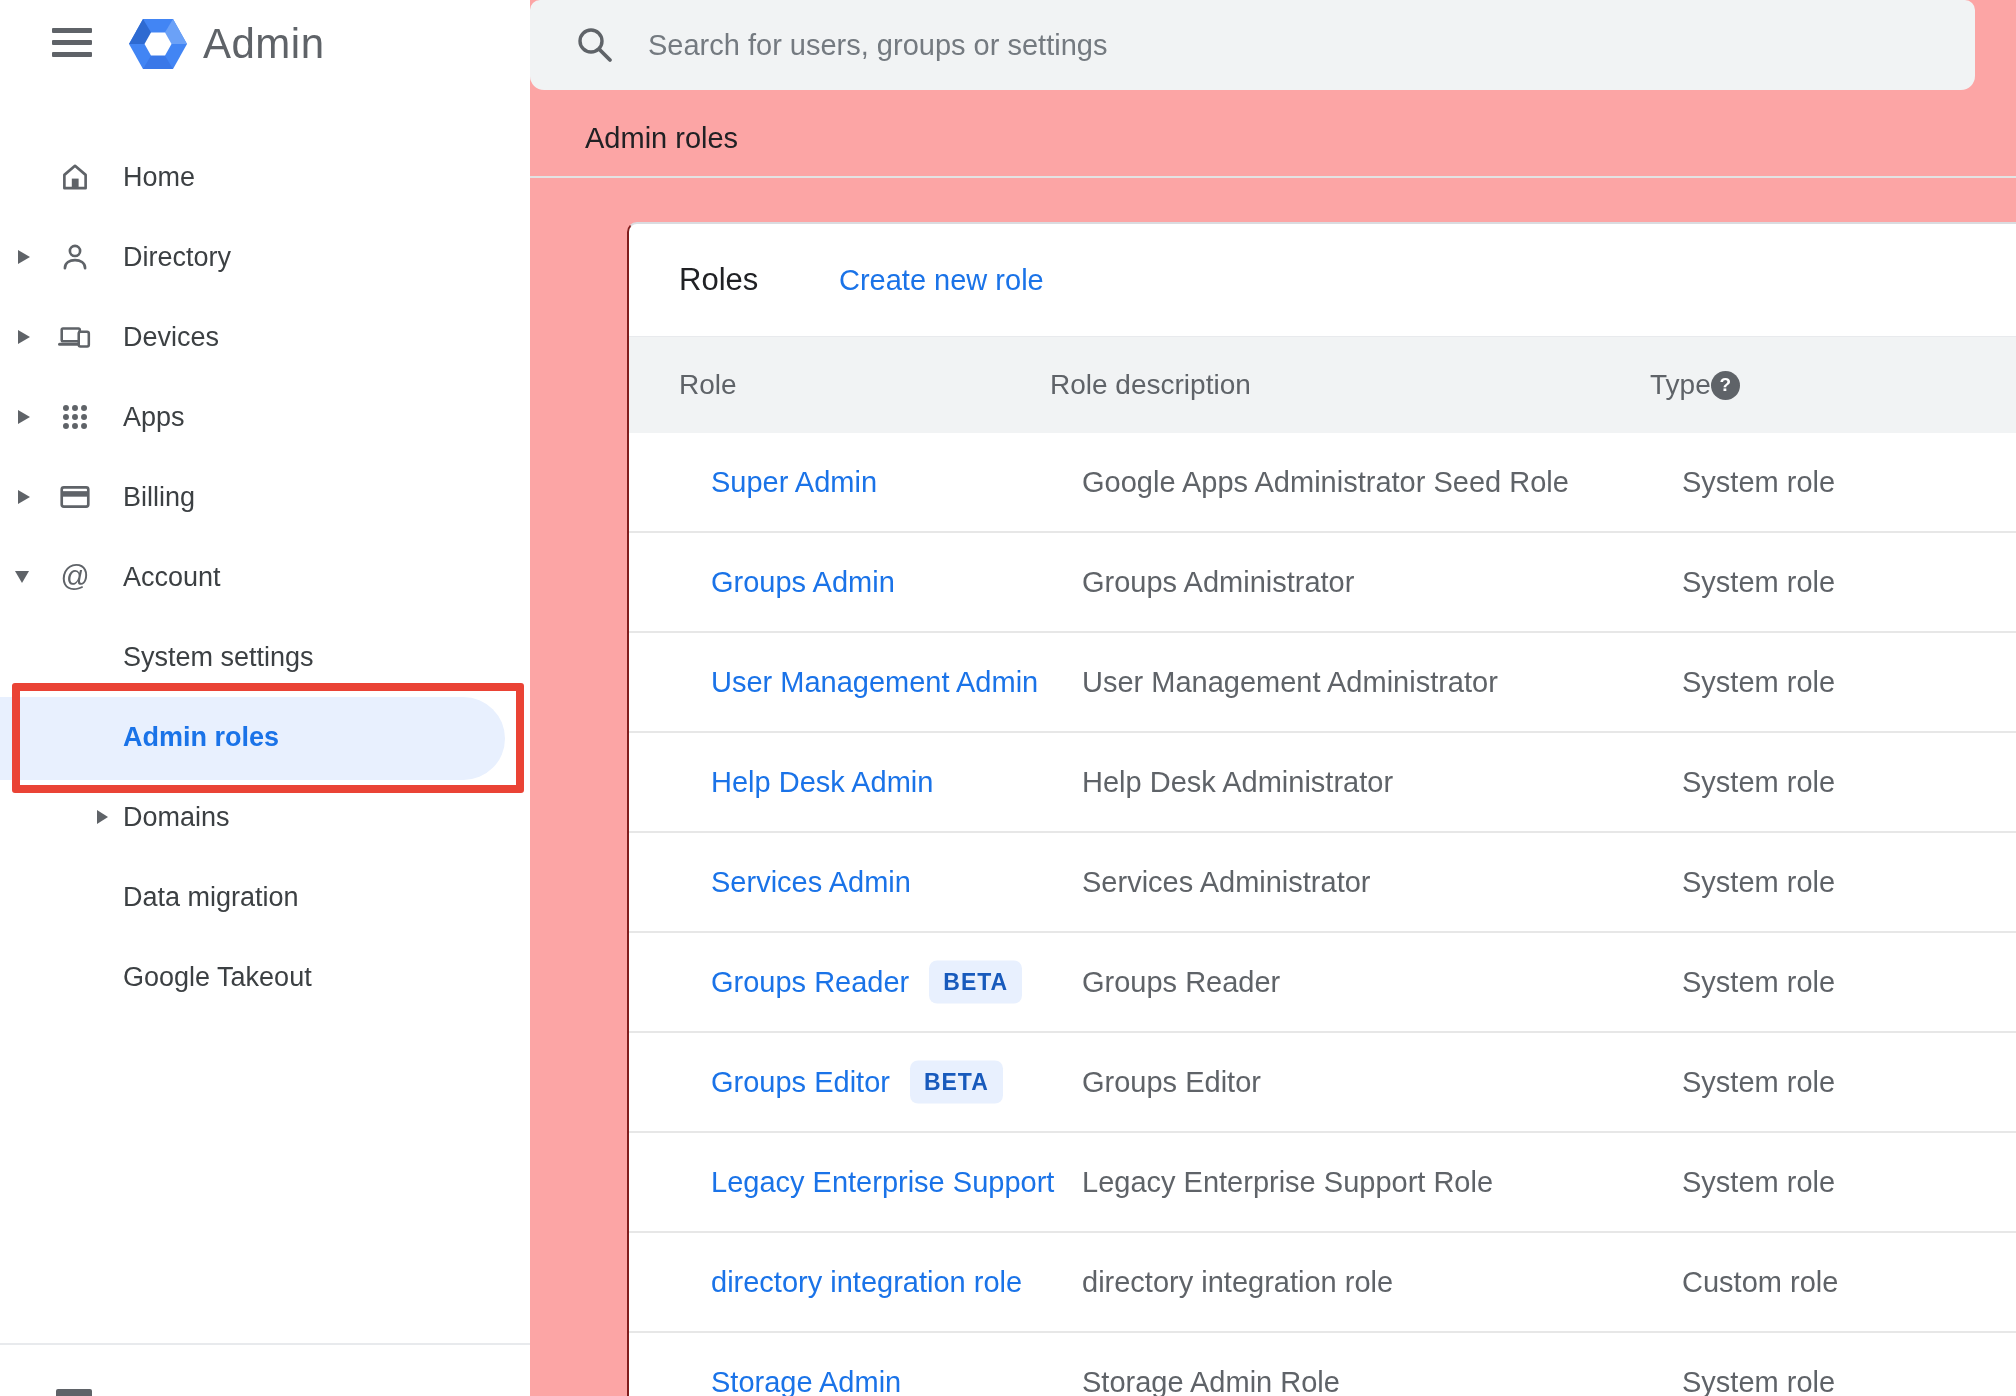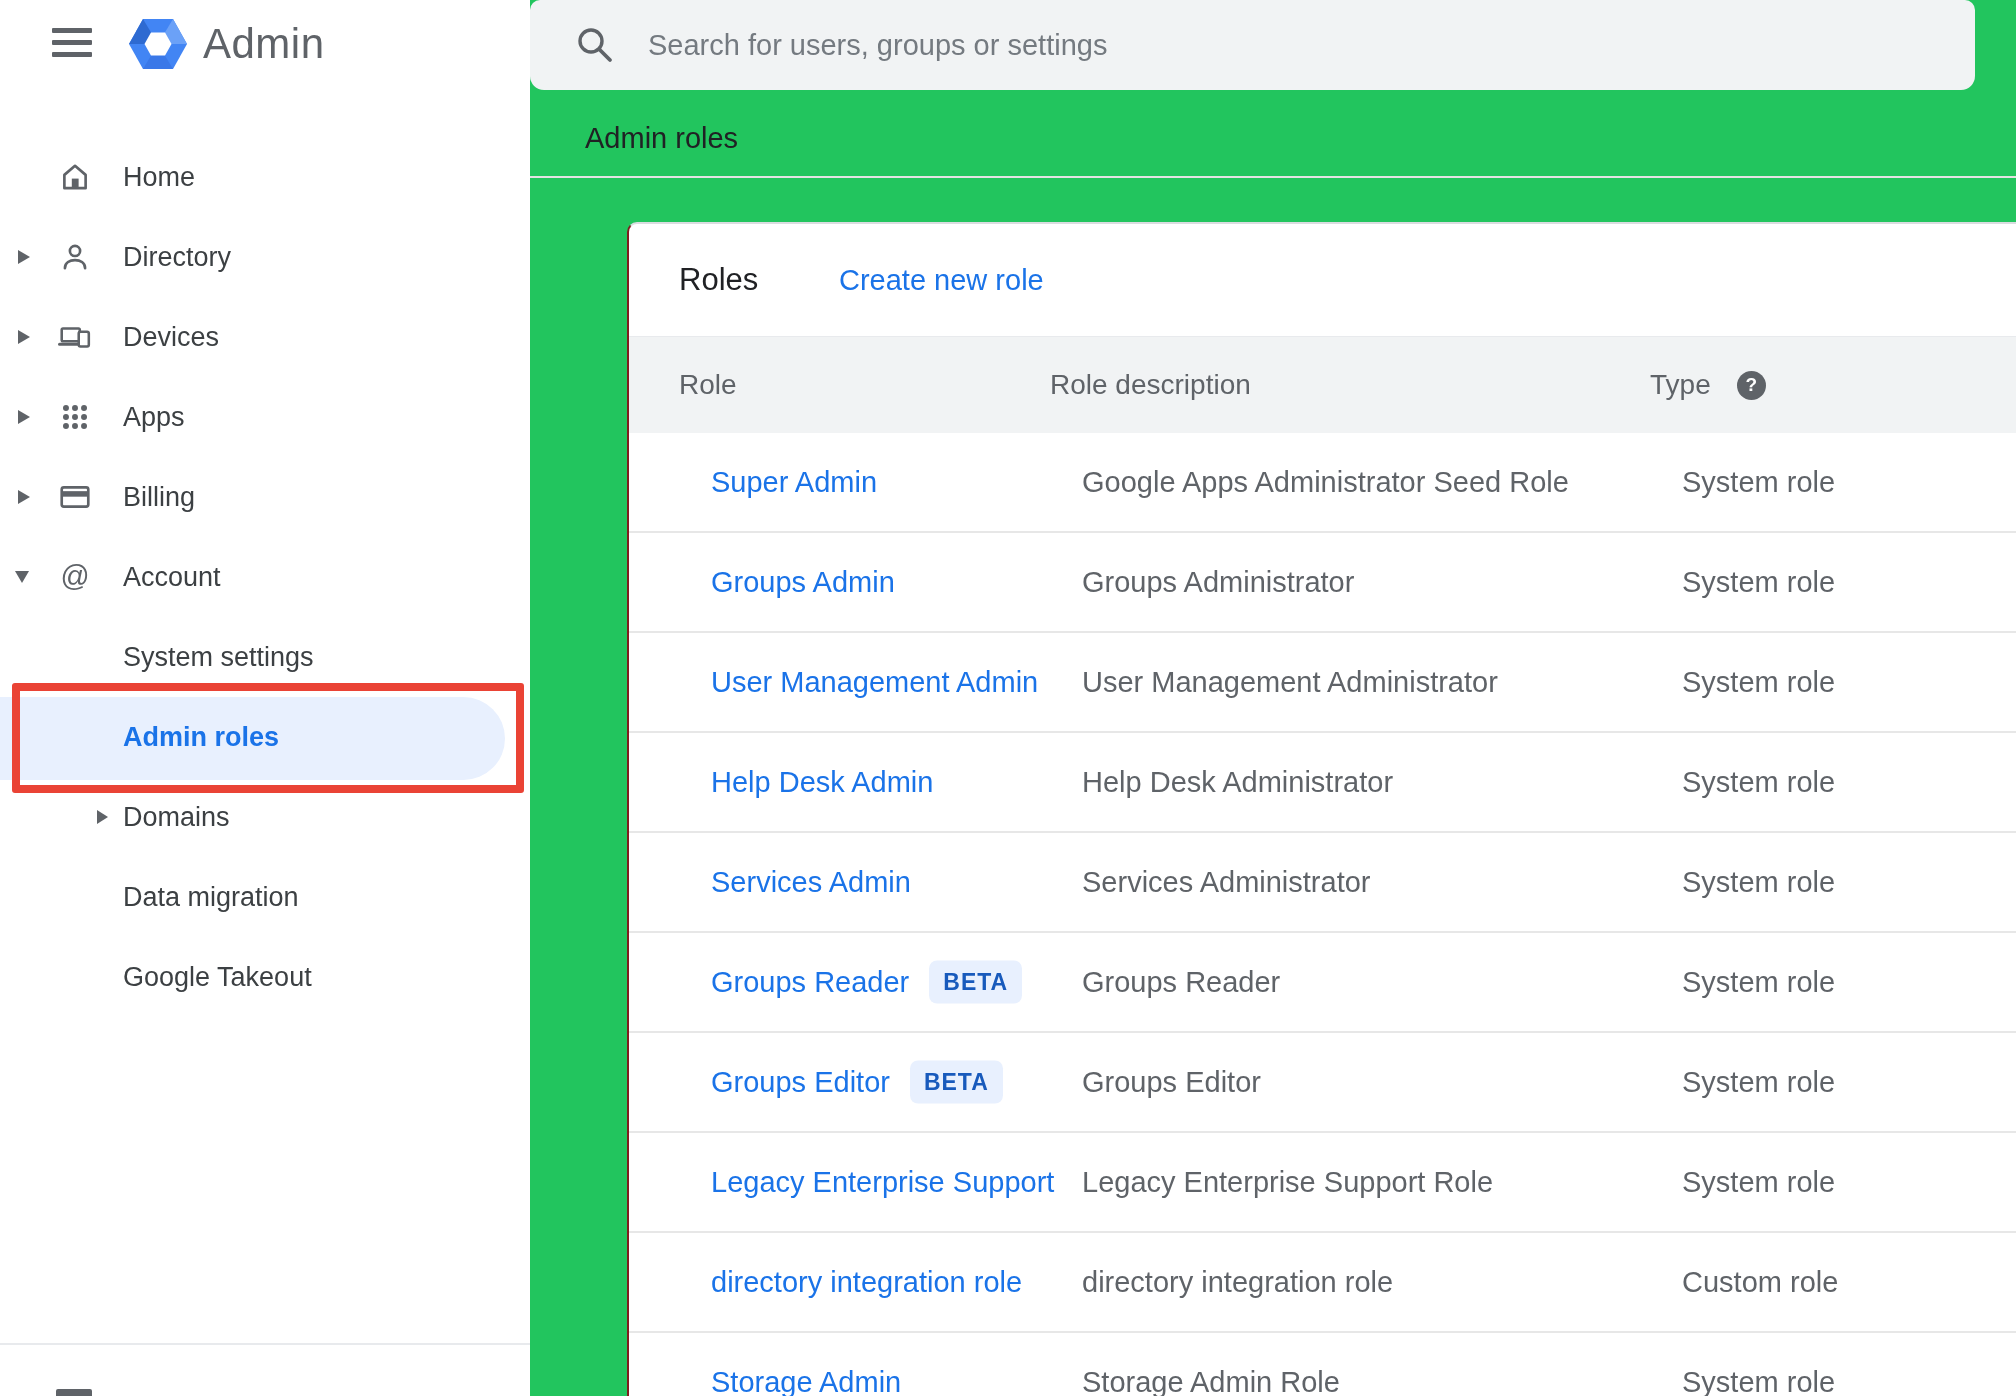--- a/index.html
+++ b/index.html
@@ -1,16 +1,16 @@
 <!DOCTYPE html>
 <html><head>
 <meta charset="utf-8">
 <style>
   html,body{margin:0;padding:0;background:#fff;}
-  .canvas{position:relative;width:2016px;height:1396px;overflow:hidden;background:#22c55e;
+  .canvas{position:relative;width:2016px;height:1396px;overflow:hidden;background:#fca5a5;
           font-family:"Liberation Sans",sans-serif;-webkit-font-smoothing:antialiased;}
 
   
   .sidebar{position:absolute;left:0;top:0;width:530px;height:1396px;background:#fff;z-index:5;}
   .brand{position:absolute;left:0;top:0;width:530px;height:92px;}
   .hamburger{position:absolute;left:52px;top:28px;width:40px;height:30px;cursor:pointer;}
   .hamburger span{display:block;height:5px;background:#5f6368;border-radius:1px;margin-bottom:7px;}
   .logo{position:absolute;left:128px;top:17px;width:60px;height:56px;}
   .brand-name{position:absolute;left:203px;top:20px;font-size:42px;color:#5f6368;letter-spacing:.5px;}
 
@@ -60,21 +60,21 @@
   .card-head{position:relative;height:112px;}
   .card-title{position:absolute;left:50px;top:50%;transform:translateY(-50%);
     font-size:31px;font-weight:500;color:#202124;}
   .create-link{position:absolute;left:210px;top:50%;transform:translateY(-50%);
     font-size:29px;color:#1a73e8;cursor:pointer;white-space:nowrap;}
 
   .thead{position:relative;height:96px;background:#f1f3f4;border-top:1px solid #e8eaed;}
   .th{position:absolute;top:50%;transform:translateY(-50%);font-size:28px;font-weight:500;color:#5f6368;}
   .col-role{left:50px;}
   .col-desc{left:421px;}
-  .col-type{left:1021px;display:flex;align-items:center;gap:26px;}
+  .col-type{left:1021px;display:flex;align-items:center;gap:0;}
   .help-icon{width:29px;height:29px;border-radius:50%;background:#5f6368;color:#fff;
     display:inline-flex;align-items:center;justify-content:center;
     font-size:19px;font-weight:bold;cursor:pointer;}
 
   .trow{position:relative;height:98px;border-bottom:2px solid #e7e7e7;}
   .cell{position:absolute;top:50%;transform:translateY(-50%);font-size:29px;white-space:nowrap;margin-left:32px;}
   .cell.role{color:#1a73e8;cursor:pointer;display:flex;align-items:center;}
   .cell.desc,.cell.type{color:#5f6368;}
   .beta-badge{display:inline-block;margin-left:20px;padding:8px 14px;border-radius:8px;
     background:#e8f0fe;color:#185abc;font-size:23px;font-weight:bold;letter-spacing:1px;}

